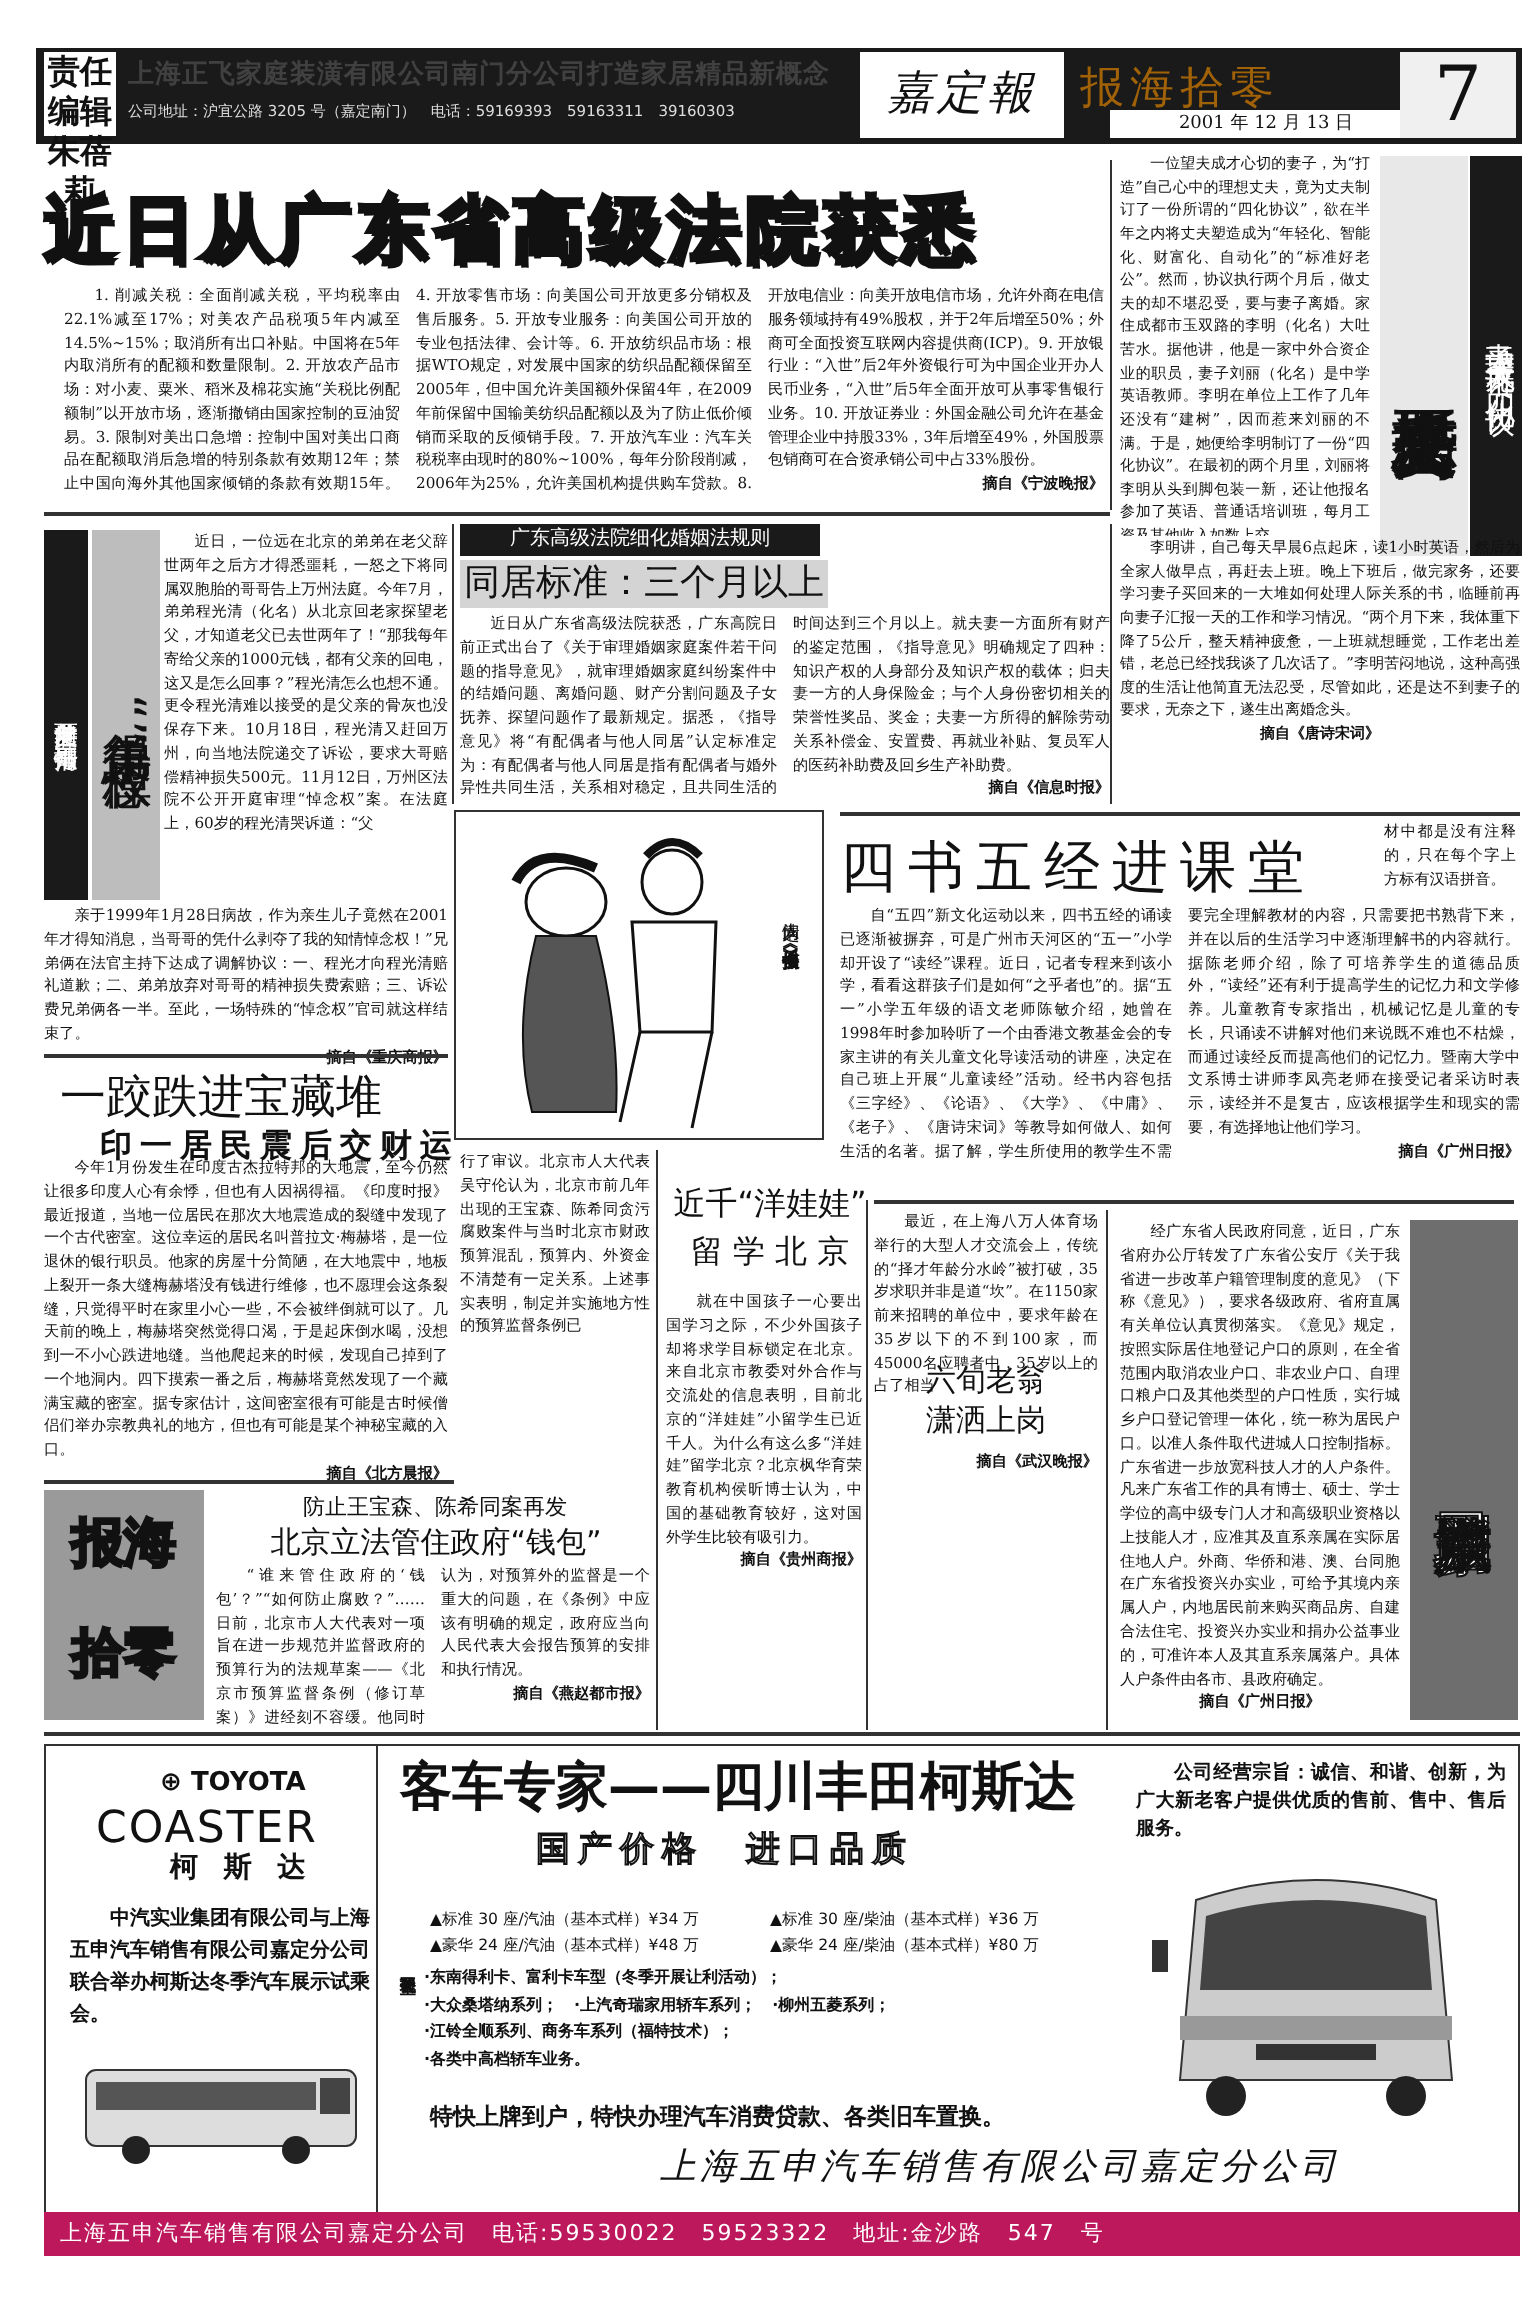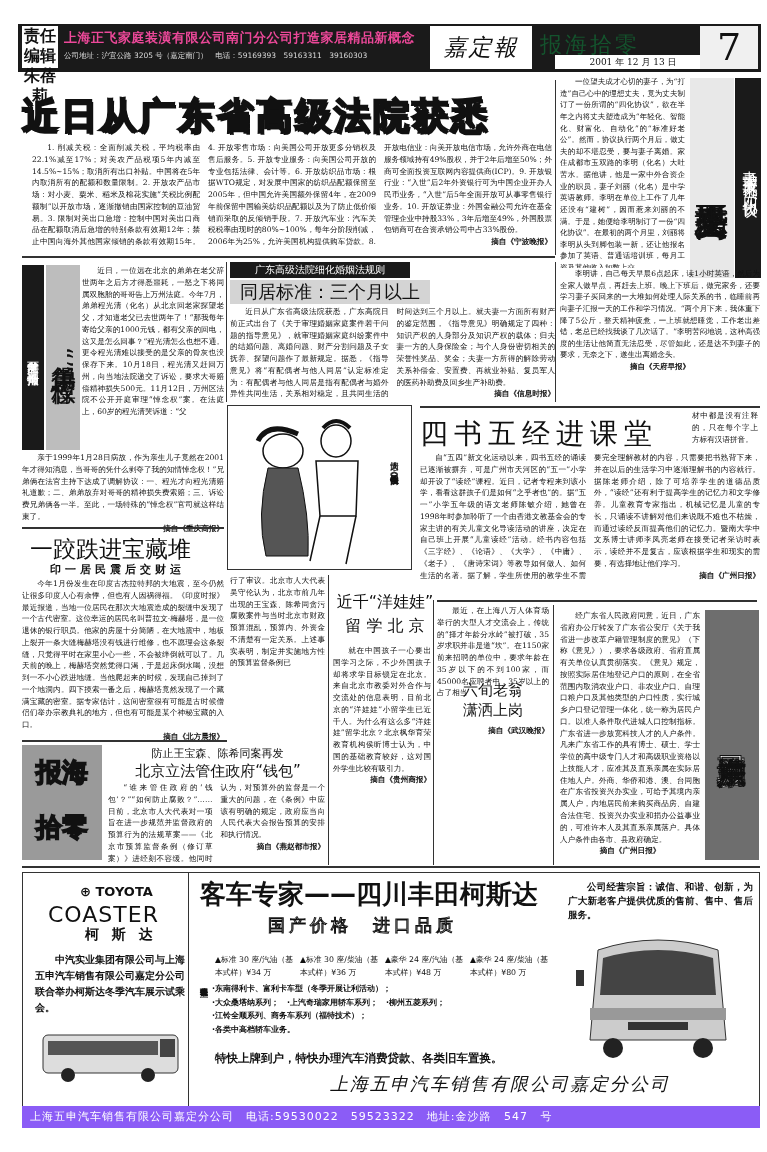--- a/index.html
+++ b/index.html
@@ -5,53 +5,53 @@
 *{box-sizing:border-box;margin:0;padding:0}
 body{width:767px;height:1152px;background:#fff;font-family:"DejaVu Serif",serif;color:#111;position:relative;overflow:hidden;font-size:8px;line-height:1.55}
 .abs{position:absolute}
 p{text-indent:2em;text-align:justify}
 .src{text-align:right;font-weight:bold;font-family:"DejaVu Sans",sans-serif;text-indent:0}
 .vline{position:absolute;width:1px;background:#333}
 .hline{position:absolute;height:2px;background:#333}
 
 #masthead{left:18px;top:24px;width:743px;height:48px;background:#1a1a1a}
 #editor{left:22px;top:26px;width:36px;height:42px;background:#fff;color:#111;font-family:"DejaVu Sans",sans-serif;font-weight:bold;font-size:16px;line-height:20px;text-align:center}
-#ad-title{left:64px;top:28px;color:#ec4899;font-family:"DejaVu Sans",sans-serif;font-weight:bold;font-size:13px;letter-spacing:.5px}
+#ad-title{left:64px;top:28px;color:#404040;font-family:"DejaVu Sans",sans-serif;font-weight:bold;font-size:13px;letter-spacing:.5px}
 #ad-addr{left:64px;top:50px;color:#ddd;font-size:7.5px;font-family:"DejaVu Sans",sans-serif}
 #paper-name{left:430px;top:26px;width:102px;height:43px;background:#fff;font-family:"DejaVu Serif",serif;font-size:23px;text-align:center;line-height:43px;font-style:italic;letter-spacing:2px}
-#section-name{left:540px;top:28px;color:#14532d;font-family:"DejaVu Sans",sans-serif;font-size:22px;letter-spacing:3px}
+#section-name{left:540px;top:28px;color:#a16207;font-family:"DejaVu Sans",sans-serif;font-size:22px;letter-spacing:3px}
 #date{left:555px;top:55px;width:156px;height:14px;background:#fff;font-size:9px;line-height:14px;text-align:center;font-family:"DejaVu Serif",serif}
 #pageno{left:700px;top:26px;width:58px;height:43px;background:#f0f0f0;font-size:38px;line-height:43px;text-align:center;font-family:"DejaVu Serif",serif}
 
 #main-headline{left:22px;top:88px;font-family:"DejaVu Sans",sans-serif;font-weight:bold;font-size:36px;letter-spacing:3px;color:#fff;-webkit-text-stroke:2px #111;text-shadow:2px 2px 0 #111}
 #wto-body{left:32px;top:142px;width:520px;column-count:3;column-gap:8px;font-size:7.6px}
 
 #husband-body{left:560px;top:76px;width:125px;font-size:7.5px}
 #husband-body2{left:560px;top:268px;width:200px;font-size:7.5px}
 #husband-kicker{left:735px;top:78px;width:26px;height:200px;background:#1a1a1a;color:#fff;writing-mode:vertical-rl;font-family:"DejaVu Sans",sans-serif;font-size:15px;letter-spacing:2px;padding-top:6px;text-align:center}
 #husband-title{left:690px;top:78px;width:44px;height:200px;writing-mode:vertical-rl;font-family:"DejaVu Sans",sans-serif;font-size:34px;line-height:44px;letter-spacing:0;text-align:center;background:#e8e8e8}
 
 #brother-kicker{left:22px;top:265px;width:22px;height:185px;background:#1a1a1a;color:#fff;writing-mode:vertical-rl;font-family:"DejaVu Sans",sans-serif;font-size:12px;padding:6px 0;line-height:22px;text-align:center}
 #brother-title{left:46px;top:265px;width:34px;height:185px;background:#bdbdbd;writing-mode:vertical-rl;font-family:"DejaVu Sans",sans-serif;font-size:25px;line-height:34px;text-align:center;padding-top:4px}
 #brother-body{left:82px;top:265px;width:142px;font-size:7.6px}
 #brother-body2{left:22px;top:452px;width:202px;font-size:7.6px}
 
 #cohab-kicker{left:230px;top:262px;width:180px;height:16px;background:#1a1a1a;color:#fff;font-family:"DejaVu Sans",sans-serif;font-size:10px;text-align:center;line-height:16px}
-#cohab-title{left:230px;top:280px;width:200px;height:24px;background:#d4d4d4;font-family:"DejaVu Sans",sans-serif;font-size:18px;text-align:center;line-height:24px}
+#cohab-title{left:230px;top:280px;width:184px;height:24px;background:#d4d4d4;font-family:"DejaVu Sans",sans-serif;font-size:18px;text-align:center;line-height:24px}
 #cohab-body{left:230px;top:306px;width:325px;column-count:2;column-gap:8px;font-size:7.6px}
 
 #cartoon{left:227px;top:405px;width:185px;height:165px;border:1px solid #333;background:#fff}
 #cartoon-caption{left:388px;top:455px;width:14px;writing-mode:vertical-rl;font-size:8.5px;font-family:"DejaVu Sans",sans-serif;line-height:14px}
 
 #books-title{left:420px;top:412px;font-family:"DejaVu Sans",sans-serif;font-size:28px;letter-spacing:6px}
 #books-side{left:692px;top:410px;width:66px;font-size:7.6px}
 #books-body{left:420px;top:452px;width:340px;column-count:2;column-gap:8px;font-size:7.6px}
 
 #treasure-title{left:30px;top:532px;font-family:"DejaVu Sans",sans-serif;font-size:23px}
-#treasure-sub{left:50px;top:562px;font-family:Liberation Mono, monospace;font-weight:bold;font-size:11px;letter-spacing:4px}
+#treasure-sub{left:50px;top:562px;font-family:Liberation Serif, serif;font-weight:bold;font-size:16px;letter-spacing:4px}
 #treasure-body{left:22px;top:578px;width:202px;font-size:7.6px}
 
 #budget-col1{left:230px;top:575px;width:95px;font-size:7.6px}
 #yangwawa-title{left:335px;top:590px;width:100px;font-family:"DejaVu Sans",sans-serif;font-size:16px;text-align:center;line-height:24px}
 #yangwawa-body{left:333px;top:645px;width:98px;font-size:7.6px}
 #job-body{left:437px;top:605px;width:112px;font-size:7.6px}
 #job-title{left:437px;top:680px;width:112px;font-family:"DejaVu Sans",sans-serif;font-size:15px;text-align:center;line-height:20px}
 #job-body2{left:437px;top:725px;width:112px;font-size:7.6px}
 
 #hukou-body{left:560px;top:610px;width:140px;font-size:7.6px}
@@ -64,29 +64,29 @@
 
 #ad-box{left:22px;top:872px;width:738px;height:240px;border:1px solid #333}
 #toyota{left:80px;top:882px;font-family:"DejaVu Sans",sans-serif;font-weight:bold;font-size:13px}
 #coaster{left:48px;top:898px;font-family:"DejaVu Sans",sans-serif;font-size:22px;letter-spacing:1px}
 #coaster-cn{left:85px;top:924px;font-family:"DejaVu Sans",sans-serif;font-weight:bold;font-size:14px;letter-spacing:4px}
 #ad-left{left:35px;top:952px;width:150px;font-family:"DejaVu Sans",sans-serif;font-size:10px;line-height:16px;font-weight:bold}
 #ad-left p{text-indent:2em}
 #bus-left{left:38px;top:1025px;width:145px;height:62px}
 #ad-headline{left:200px;top:874px;font-family:"DejaVu Sans",sans-serif;font-weight:bold;font-size:26px}
 #ad-slogan{left:268px;top:912px;font-family:"DejaVu Sans",sans-serif;font-size:17px;letter-spacing:4px;color:#fff;-webkit-text-stroke:1px #111}
-#ad-prices{left:215px;top:953px;width:340px;font-family:"DejaVu Sans",sans-serif;font-size:7.8px;line-height:13px;display:grid;grid-template-columns:1fr 1fr 1fr 1fr}
+#ad-prices{left:215px;top:953px;width:340px;font-family:"DejaVu Sans",sans-serif;font-size:7.8px;line-height:13px;display:grid;grid-template-columns:1fr 1fr}
 #ad-agent-label{left:197px;top:982px;width:12px;writing-mode:vertical-rl;font-family:"DejaVu Sans",sans-serif;font-size:8px;font-weight:bold;line-height:12px}
 #ad-agents{left:212px;top:982px;width:345px;font-family:"DejaVu Sans",sans-serif;font-size:8px;line-height:13.5px;font-weight:bold}
 #ad-services{left:215px;top:1050px;font-family:"DejaVu Sans",sans-serif;font-weight:bold;font-size:11.5px}
 #ad-company{left:330px;top:1070px;font-family:"DejaVu Sans",sans-serif;font-style:italic;font-size:18px;letter-spacing:2px}
 #ad-motto{left:568px;top:880px;width:185px;font-family:"DejaVu Sans",sans-serif;font-weight:bold;font-size:9.5px;line-height:14px}
 #ad-motto p{text-indent:2em}
 #bus-right{left:568px;top:930px;width:175px;height:135px}
-#footer{left:22px;top:1106px;width:738px;height:22px;background:#8b5cf6;color:#fff;font-family:"DejaVu Sans",sans-serif;font-size:11px;line-height:22px;padding-left:8px;letter-spacing:1px;word-spacing:8px}
+#footer{left:22px;top:1106px;width:738px;height:22px;background:#be185d;color:#fff;font-family:"DejaVu Sans",sans-serif;font-size:11px;line-height:22px;padding-left:8px;letter-spacing:1px;word-spacing:8px}
 </style>
 </head>
 <body>
 
 <div class="abs" id="masthead"></div>
 <div class="abs" id="editor">
   <div>责任编辑</div>
   <div>朱蓓莉</div>
 </div>
 <div class="abs" id="ad-title">上海正飞家庭装潢有限公司南门分公司打造家居精品新概念</div>
@@ -103,21 +103,21 @@
 </div>
 <div class="vline" style="left:555px;top:80px;height:175px"></div>
 
 <div class="abs" id="husband-body">
   <p style="max-height:192px;overflow:hidden">一位望夫成才心切的妻子，为“打造”自己心中的理想丈夫，竟为丈夫制订了一份所谓的“四化协议”，欲在半年之内将丈夫塑造成为“年轻化、智能化、财富化、自动化”的“标准好老公”。然而，协议执行两个月后，做丈夫的却不堪忍受，要与妻子离婚。家住成都市玉双路的李明（化名）大吐苦水。据他讲，他是一家中外合资企业的职员，妻子刘丽（化名）是中学英语教师。李明在单位上工作了几年还没有“建树”，因而惹来刘丽的不满。于是，她便给李明制订了一份“四化协议”。在最初的两个月里，刘丽将李明从头到脚包装一新，还让他报名参加了英语、普通话培训班，每月工资及其他收入如数上交。</p>
 </div>
 <div class="abs" id="husband-title">丈夫不堪忍受要离婚</div>
 <div class="abs" id="husband-kicker">妻子望夫成龙订下“四化协议”</div>
 <div class="abs" id="husband-body2">
   <p>李明讲，自己每天早晨6点起床，读1小时英语，然后为全家人做早点，再赶去上班。晚上下班后，做完家务，还要学习妻子买回来的一大堆如何处理人际关系的书，临睡前再向妻子汇报一天的工作和学习情况。“两个月下来，我体重下降了5公斤，整天精神疲惫，一上班就想睡觉，工作老出差错，老总已经找我谈了几次话了。”李明苦闷地说，这种高强度的生活让他简直无法忍受，尽管如此，还是达不到妻子的要求，无奈之下，遂生出离婚念头。</p>
-  <p class="src" style="text-align:center">摘自《天府早报》</p>
+  <p class="src" style="text-align:center">摘自《唐诗宋词》</p>
 </div>
 
 <div class="hline" style="left:22px;top:256px;width:533px"></div>
 
 <div class="abs" id="brother-kicker">老父辞世两年　哥哥知情不报</div>
 <div class="abs" id="brother-title">弟弟争得“悼念权”</div>
 <div class="abs" id="brother-body">
   <p style="max-height:185px;overflow:hidden">近日，一位远在北京的弟弟在老父辞世两年之后方才得悉噩耗，一怒之下将同属双胞胎的哥哥告上万州法庭。今年7月，弟弟程光清（化名）从北京回老家探望老父，才知道老父已去世两年了！“那我每年寄给父亲的1000元钱，都有父亲的回电，这又是怎么回事？”程光清怎么也想不通。更令程光清难以接受的是父亲的骨灰也没保存下来。10月18日，程光清又赶回万州，向当地法院递交了诉讼，要求大哥赔偿精神损失500元。11月12日，万州区法院不公开开庭审理“悼念权”案。在法庭上，60岁的程光清哭诉道：“父</p>
 </div>
 <div class="abs" id="brother-body2">

